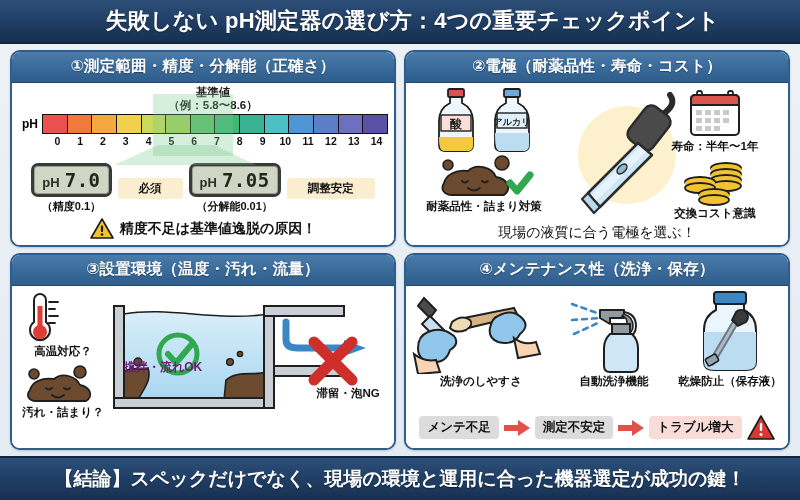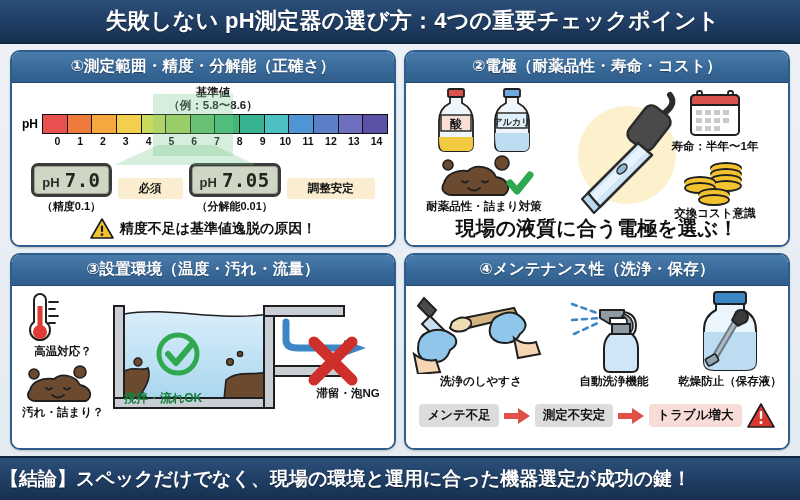--- a/index.html
+++ b/index.html
@@ -31,21 +31,21 @@
     white-space: nowrap;
     margin-left: 25px;
   }
 
   
   .footer-bar {
     position: absolute; left: 0; bottom: 0;
     width: 800px; height: 44px;
     background: linear-gradient(180deg,#2c4f79 0%,#1f3d63 55%,#16304f 100%);
     border-top: 2px solid #0f2540;
-    display: flex; align-items: center; justify-content: flex-start;
+    display: flex; align-items: center; justify-content: center;
   }
   .footer-bar .ftext {
     color: #fff; font-size: 19px; font-weight: bold;
     text-shadow: 0 1px 1px rgba(0,0,0,.45);
     white-space: nowrap;
   }
 
   
   .grid {
     position: absolute; top: 46px; left: 0;
@@ -138,43 +138,43 @@
     background: #fdf0cc;
   }
   .p2-col {
     position: absolute; display: flex; flex-direction: column; align-items: center;
   }
   .p2-left  { left: 8px;  top: 4px;  width: 140px; }
   .p2-right { right: 4px; top: 6px;  width: 138px; }
   .cap { font-size: 11.5px; font-weight: bold; color: #111; text-align: center; white-space: nowrap; }
   .p2-bottom {
     position: absolute; bottom: 3px; left: 0; width: 100%;
-    text-align: center; font-size: 20px; font-weight: bold; color: #111; margin-top: 24px;
+    text-align: center; font-size: 14px; font-weight: normal; color: #111; margin-top: 24px;
   }
   .icon-row { display: flex; align-items: flex-end; gap: 4px; }
 
   
   .p3 { position: relative; height: 100%; }
   .p3-left { position: absolute; left: 6px; top: 6px; width: 90px; text-align: center; }
   .p3-right { position: absolute; right: 4px; top: 50px; width: 84px; text-align: center; }
   .p3-bottom {
     position: absolute; bottom: 2px; left: 0; width: 100%;
     text-align: center; font-size: 14px; font-weight: bold; color: #111;
   }
   .tank-label {
-    position: absolute; left: 112px; top: 104px;
-    font-size: 12px; font-weight: bold; color: #15803d; white-space: nowrap; text-align: center;
+    position: absolute; left: 112px; top: 73px;
+    font-size: 12px; font-weight: bold; color: #701a75; white-space: nowrap; text-align: center;
   }
 
   
   .p4 { position: relative; height: 100%; }
   .p4-cols { position: absolute; top: 2px; left: 0; width: 100%; display: flex; }
   .p4-col { flex: 1; display: flex; flex-direction: column; align-items: center; }
   .chain {
-    position: absolute; bottom: 20px; left: 0; width: 100%;
+    position: absolute; bottom: 8px; left: 0; width: 100%;
     display: flex; align-items: center; justify-content: center; gap: 5px;
   }
   .chip {
     background: #dcdcdc; border-radius: 4px;
     padding: 3px 8px; font-size: 12.5px; font-weight: bold; color: #111;
     white-space: nowrap;
   }
   .chip.alert { background: #f8dcd8; }
   svg { display: block; }
 </style>

